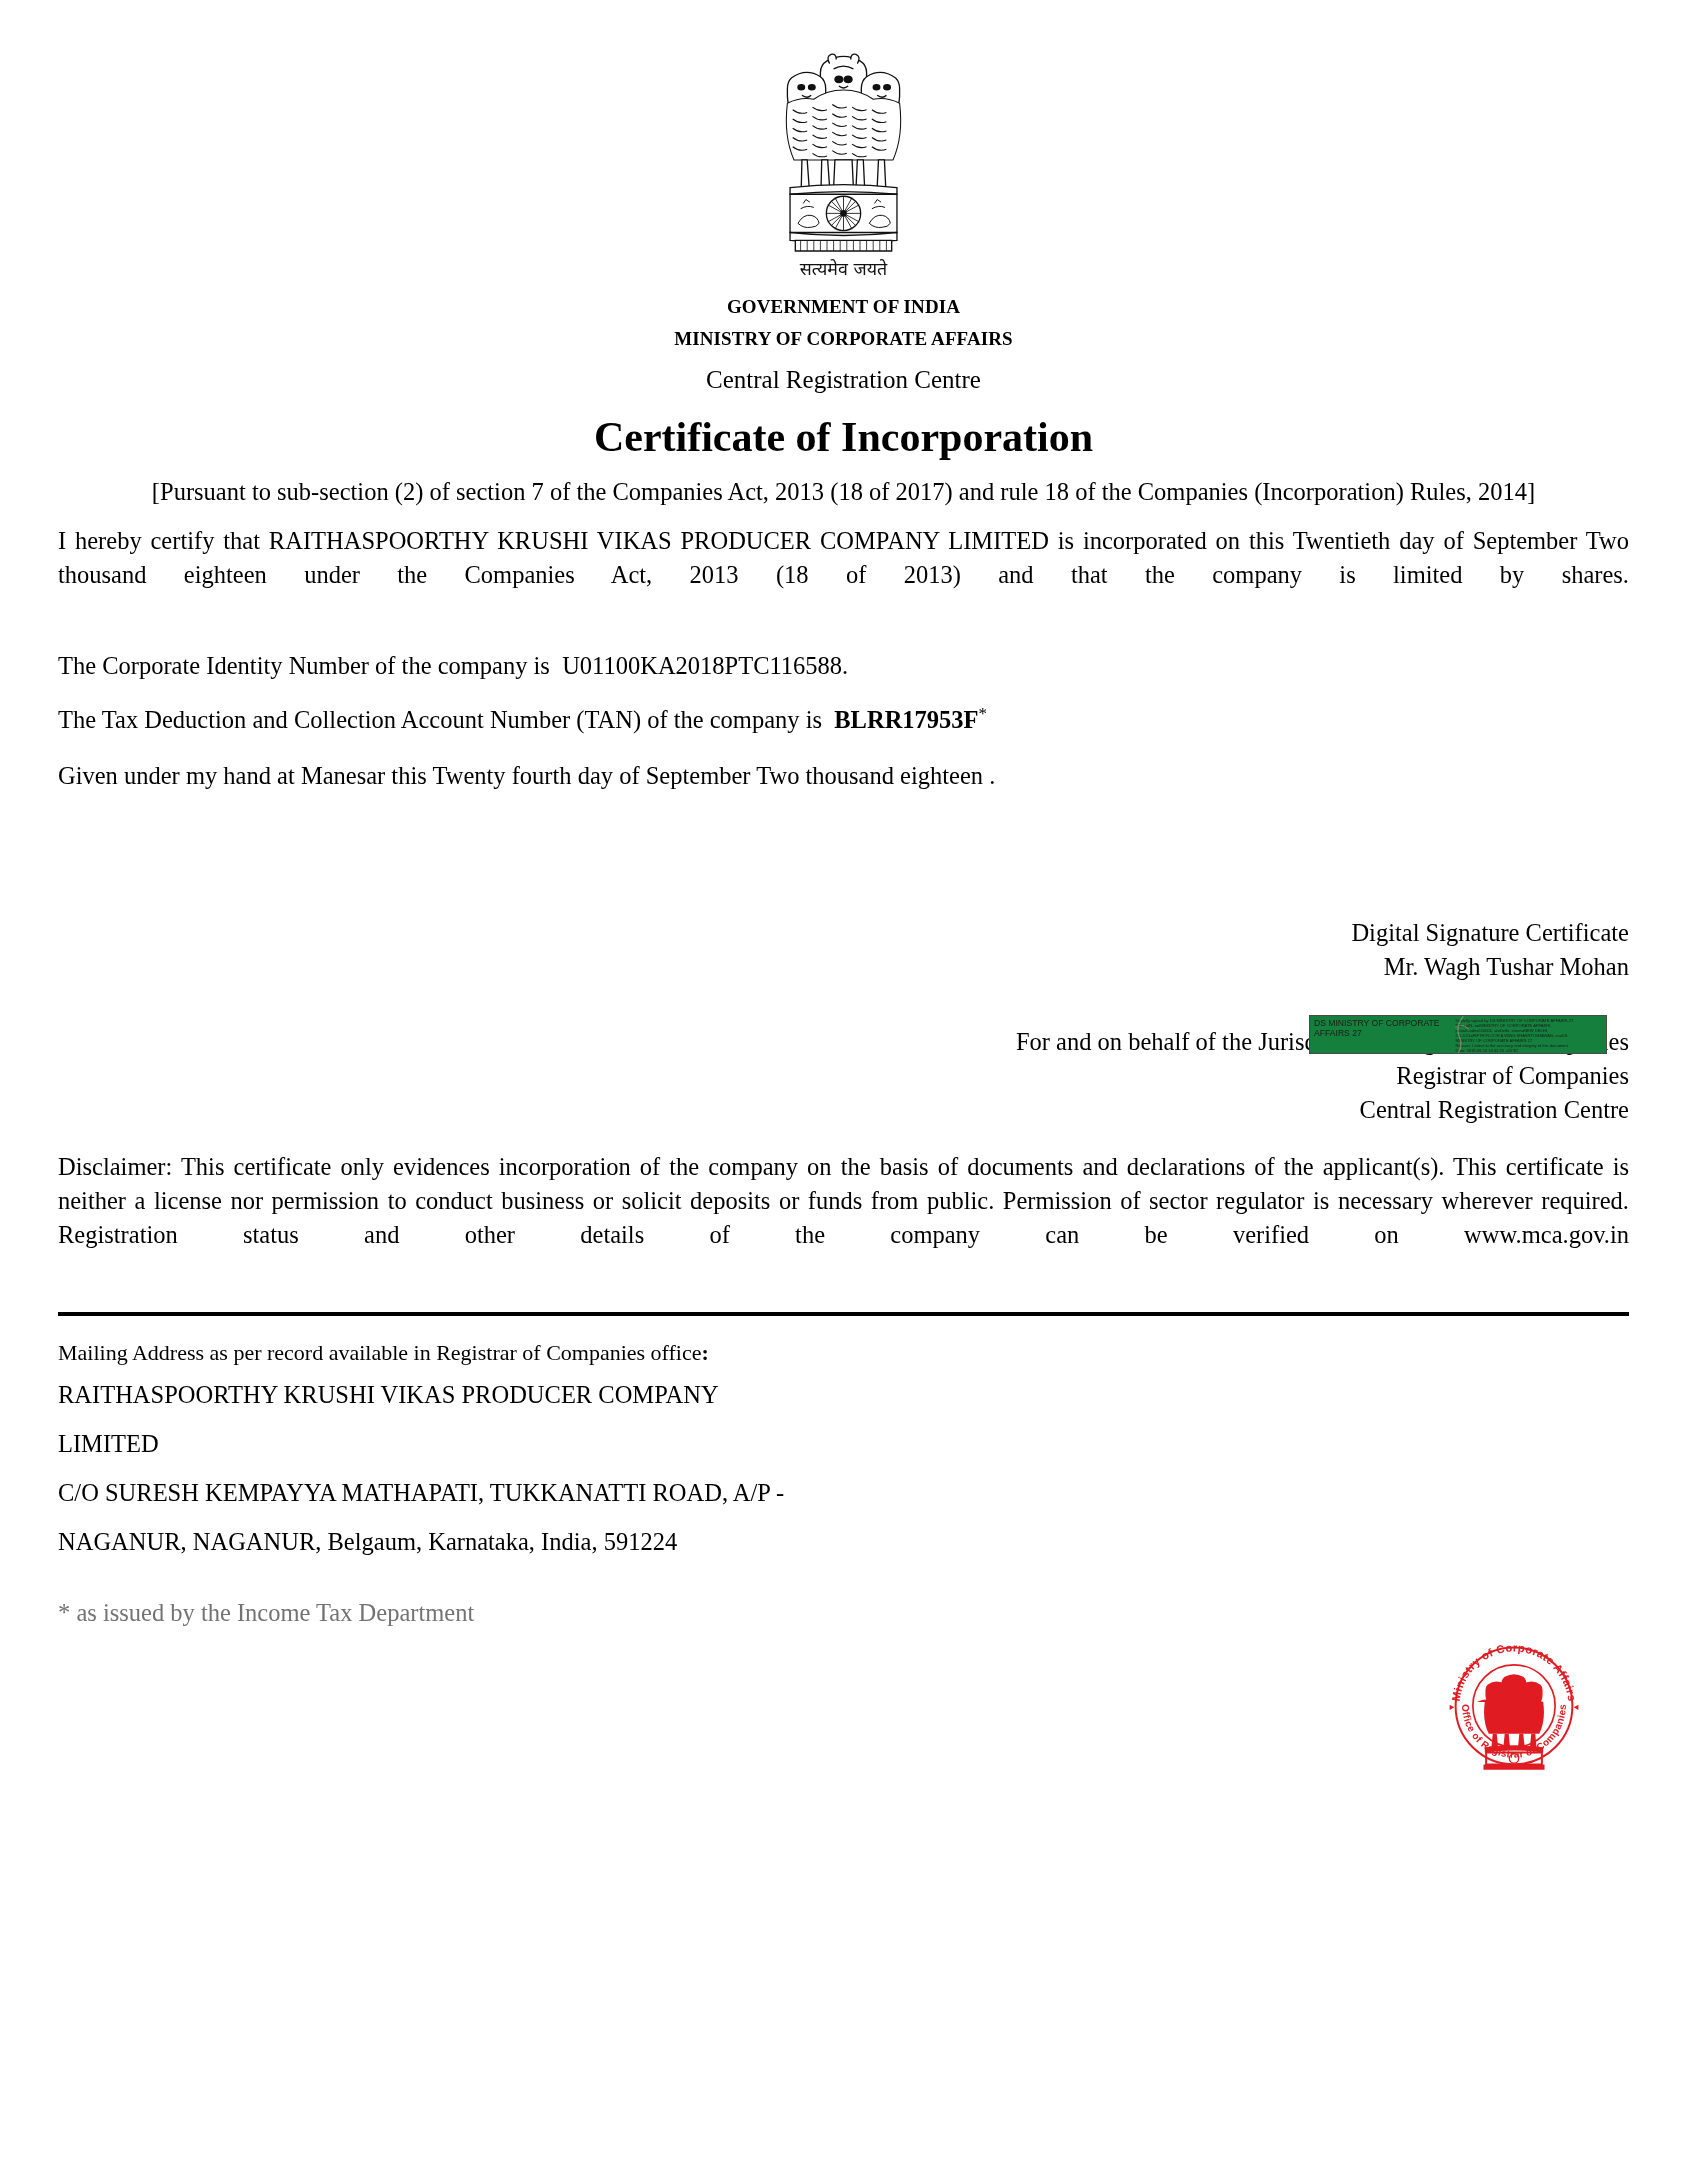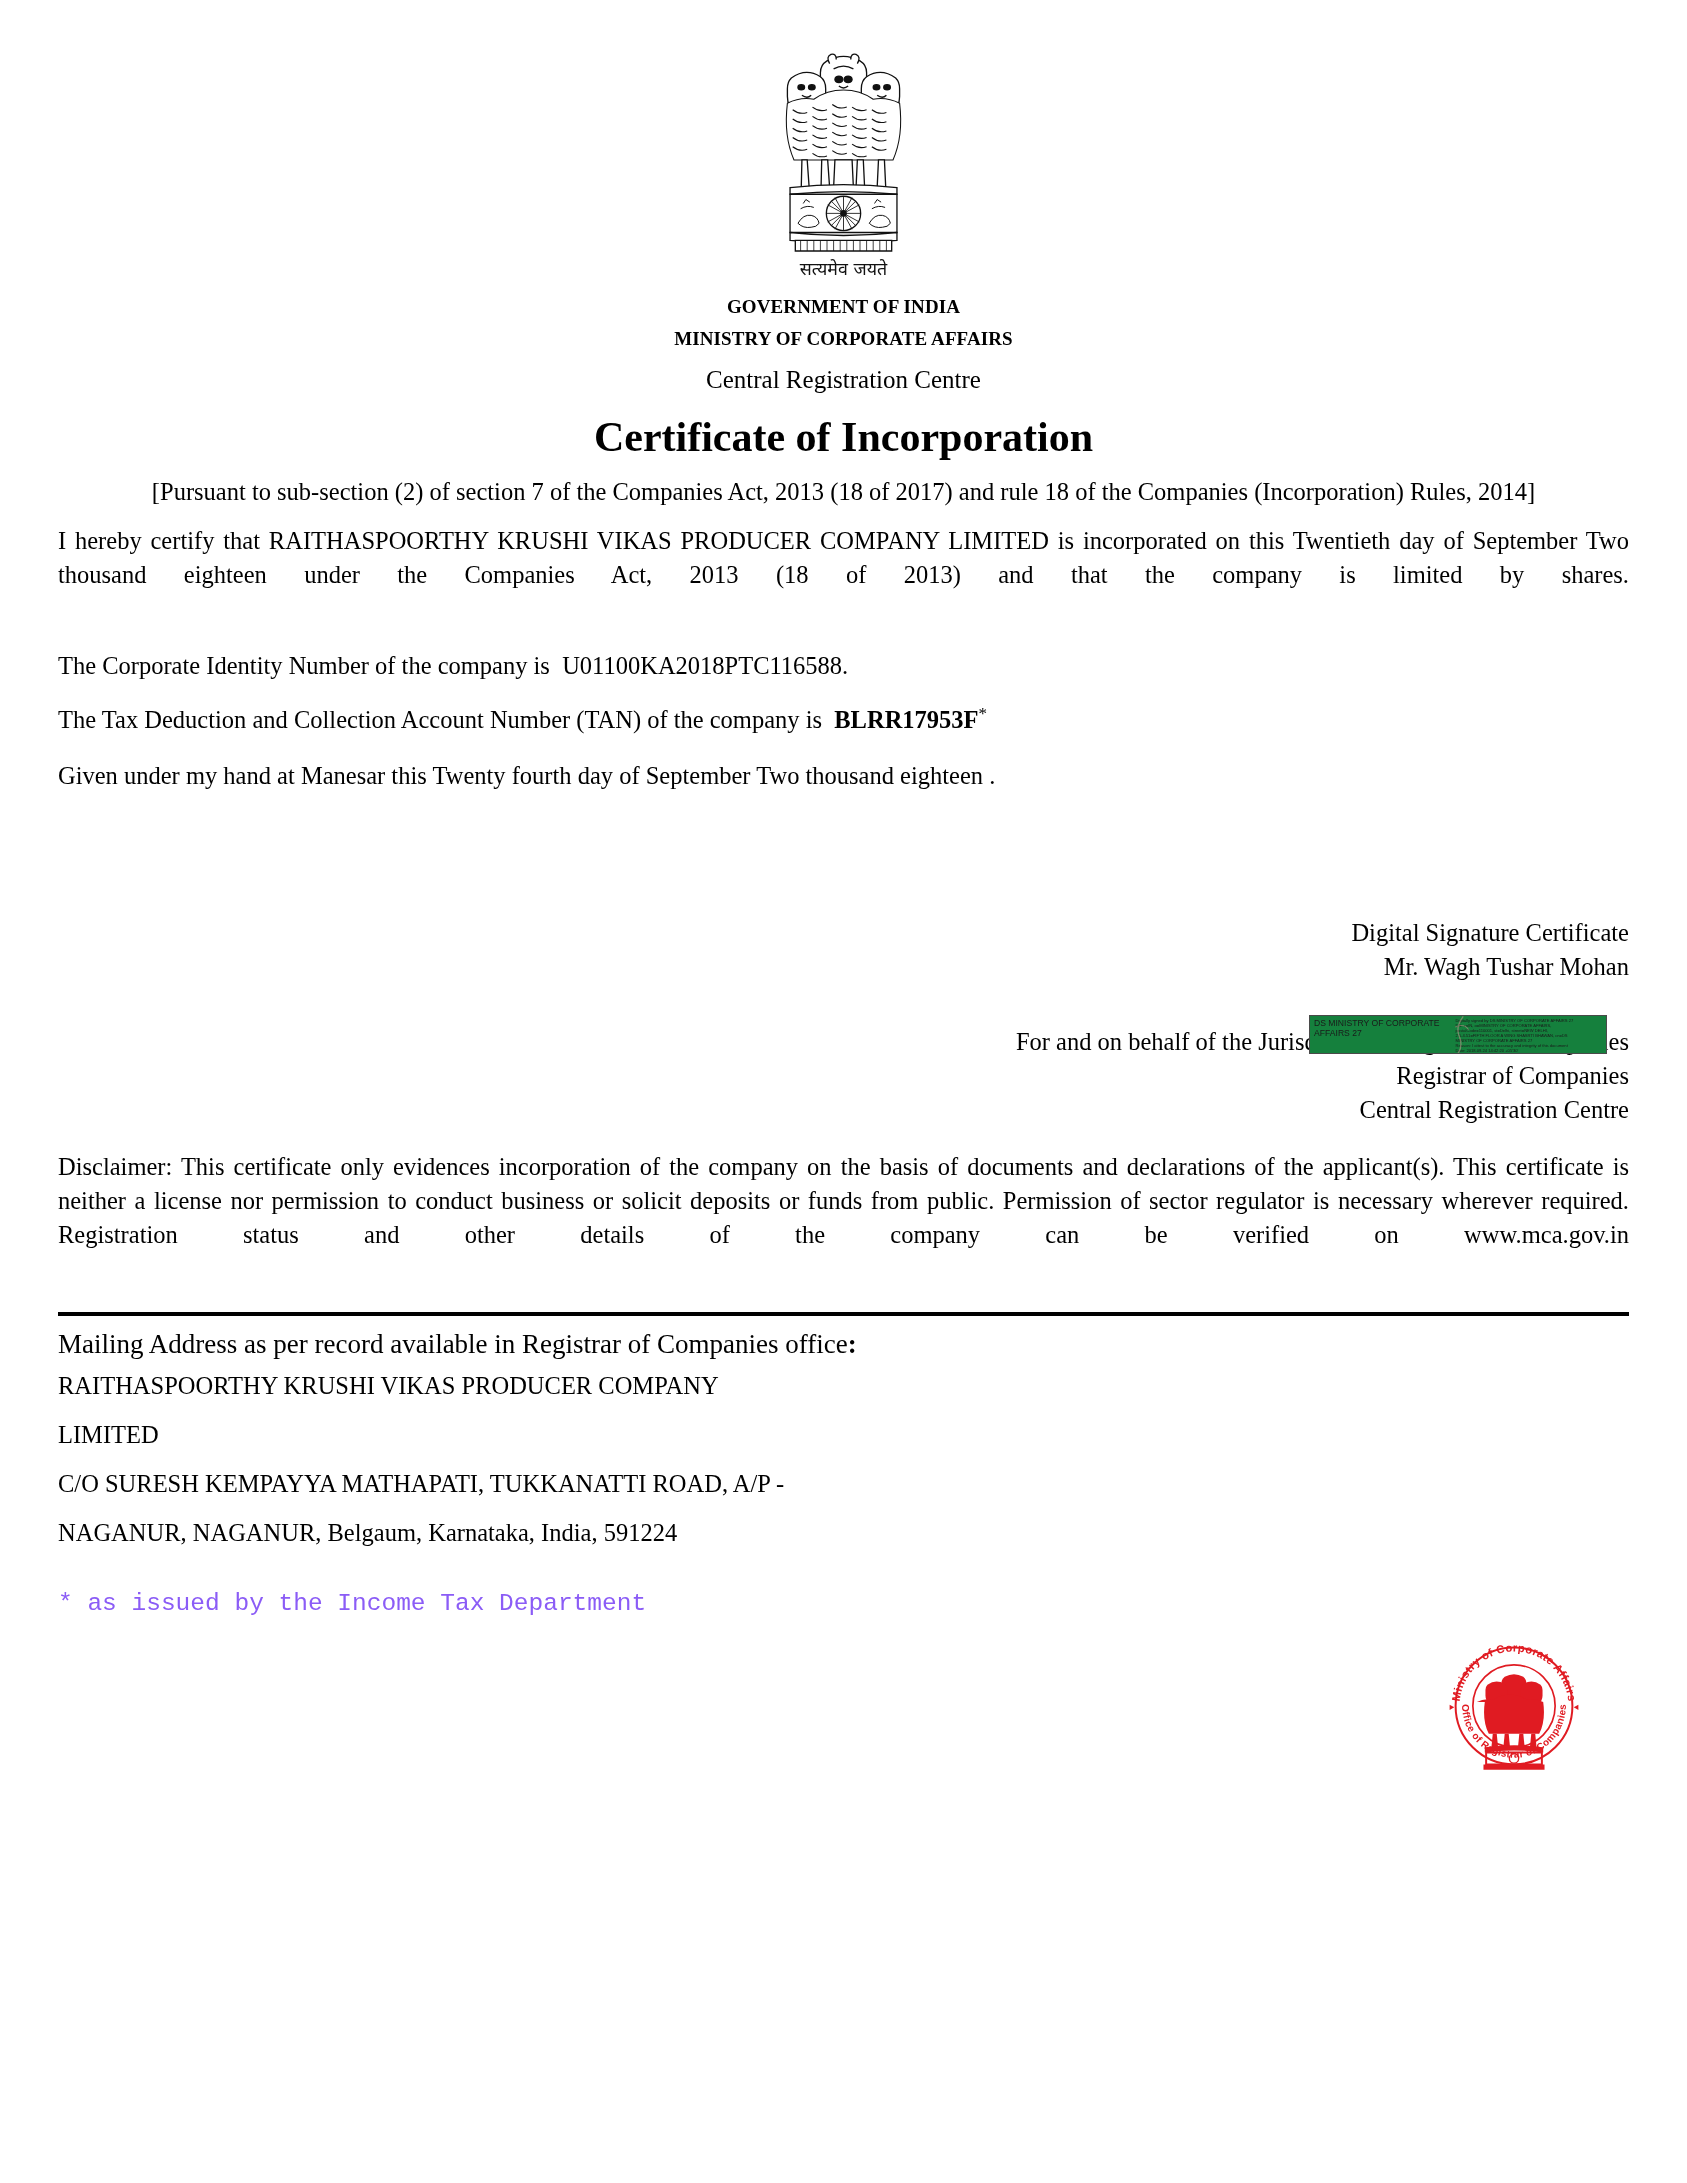--- a/index.html
+++ b/index.html
@@ -38,23 +38,23 @@
              white-space:nowrap;overflow:hidden;}
   .sig-squiggle{position:absolute;left:-2.6px;top:-1.3px;width:22.5px;height:40px;opacity:.45;}
 
   
   .right-line{text-align:right;font-size:24.5px;line-height:34px;}
 
   
   .divider{margin-top:26.5px;height:0;border-top:4.6px solid #000;width:100%;}
 
   
-  .addr-head{font-size:27px;line-height:34px;margin-top:11px;}
+  .addr-head{font-size:22px;line-height:34px;margin-top:20px;}
   .addr-line{font-size:24.5px;line-height:49px;}
-  .footnote{font-size:24.5px;line-height:34px;color:#8b5cf6;margin-top:30px;font-family:Liberation Mono, monospace;}
+  .footnote{font-size:24.5px;line-height:34px;color:#737373;margin-top:30px;}
   .footnote .fstar{font-size:24.5px;}
 
   
   .seal{position:absolute;left:1441px;top:1633px;width:146px;height:146px;}
 </style>
 </head>
 <body>
 
 <div class="page">
   <div class="inner">

